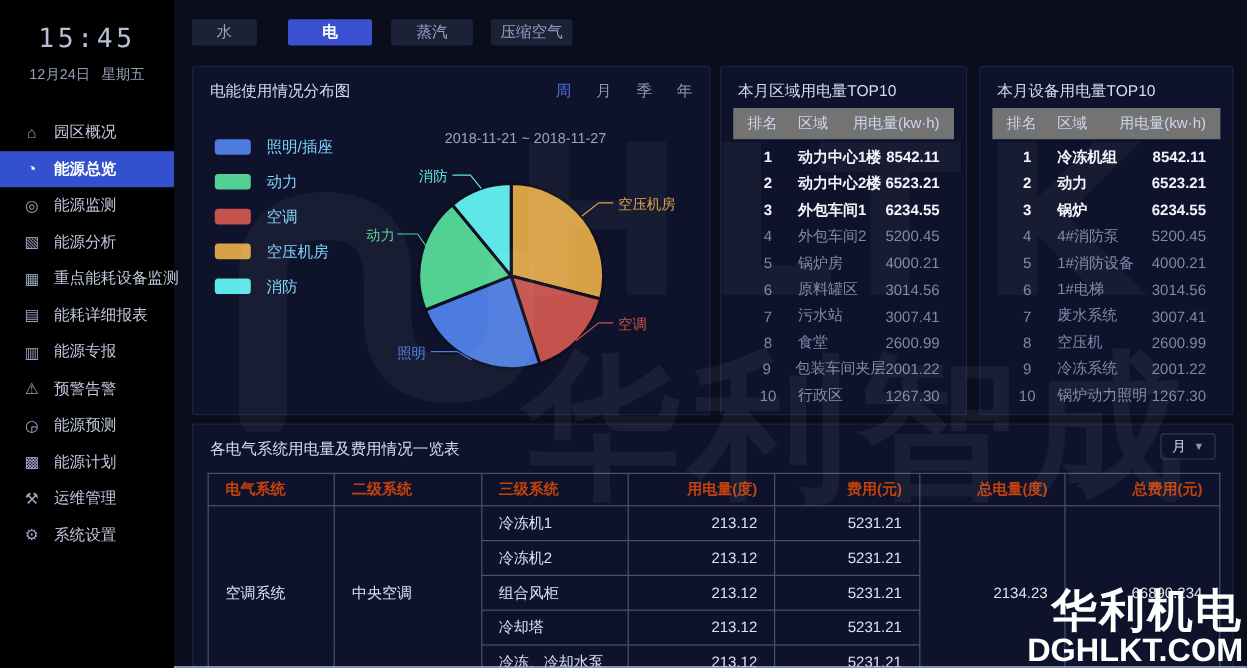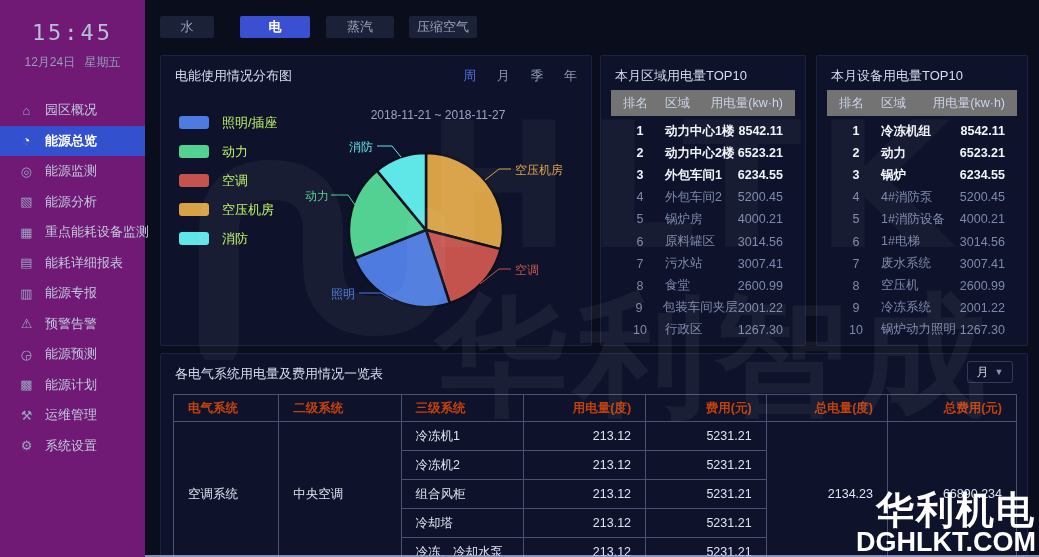--- a/index.html
+++ b/index.html
@@ -5,21 +5,21 @@
   * { margin:0; padding:0; box-sizing:border-box; }
   html,body { width:1039px; height:557px; overflow:hidden; }
   body {
     position:relative;
     background:#0a0d1c;
     font-family:"Liberation Sans", sans-serif;
     color:#c6cce0;
   }
 
   
-  .sidebar { position:absolute; left:0; top:0; width:145px; height:557px; background:#701a75; }
+  .sidebar { position:absolute; left:0; top:0; width:145px; height:557px; background:#000000; }
   .clock { margin-top:20px; text-align:center; font-family:"DejaVu Sans Mono", monospace;
            font-size:22px; color:#b7bfd6; letter-spacing:3px; }
   .date-row { margin-top:9px; text-align:center; font-size:12px; color:#959db9; }
   .date-row span { margin:0 3px; }
   .menu { margin-top:24px; }
   .menu-item { height:30.5px; display:flex; align-items:center; padding-left:19px;
                font-size:13px; color:#c2c8dd; cursor:pointer; white-space:nowrap; }
   .menu-item .mi-icon { width:15px; margin-right:11px; font-size:13px; color:#9aa3c2; text-align:center; flex:0 0 auto;}
   .menu-item.active { background:#3350cf; color:#ffffff; font-weight:bold; }
   .menu-item.active .mi-icon { color:#ffffff; }
@@ -44,21 +44,21 @@
 
   
   .period-toggle { position:absolute; right:14px; top:11px; font-size:13px; }
   .period-toggle span { margin-left:17px; color:#8d96b2; cursor:pointer; }
   .period-toggle span.active { color:#4c6ee0; }
   .date-range { position:absolute; left:182px; top:52px; width:190px; text-align:center;
                 font-size:12px; color:#9aa3c0; }
   .legend { position:absolute; left:18px; top:52px; }
   .legend-item { display:flex; align-items:center; height:29px; }
   .legend-swatch { width:30px; height:13px; border-radius:3px; margin-right:13px; }
-  .legend-label { font-size:13px; color:#bef264; }
+  .legend-label { font-size:13px; color:#7dd3fc; }
   #pie-svg { position:absolute; left:0; top:0; }
   .callout { position:absolute; font-size:12px; white-space:nowrap; }
 
   
   .t10-head { position:absolute; left:10px; right:10px; top:34px; height:26px;
               background:#737373; display:flex; align-items:center; font-size:12.5px; color:#cdd4e8;
               padding:0 12px; }
   .t10-head .h-rank { width:34px; }
   .t10-head .h-name { flex:1; padding-left:8px; }
   .t10-head .h-val  { text-align:right; }

